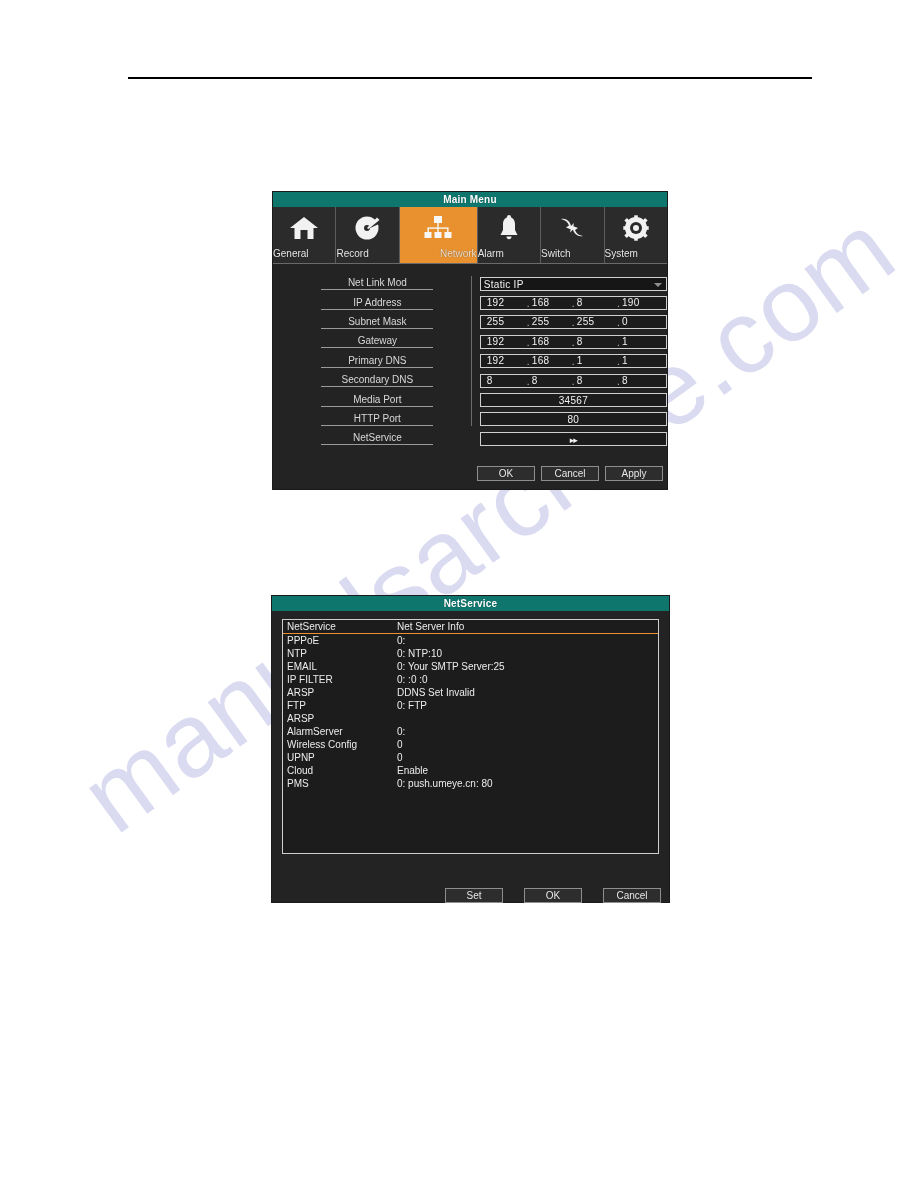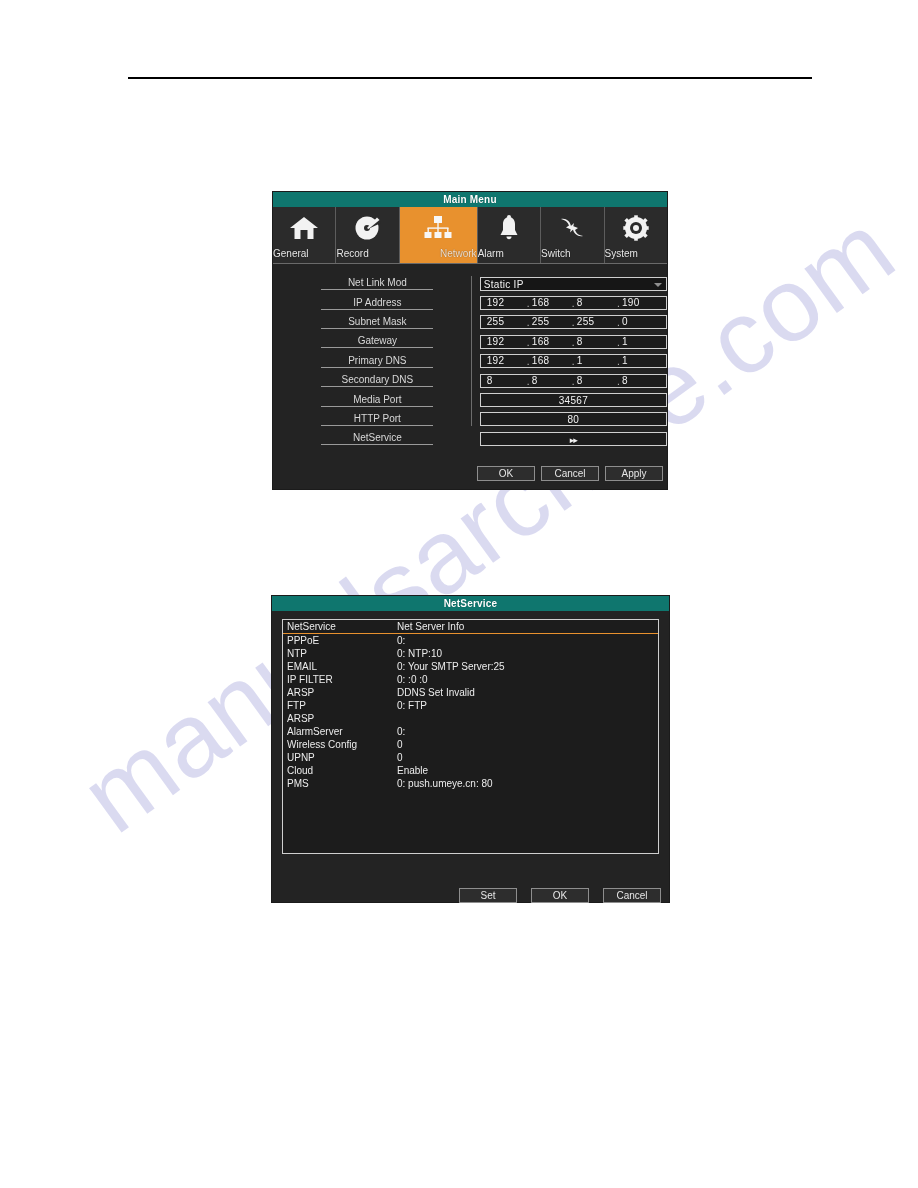--- a/index.html
+++ b/index.html
@@ -260,21 +260,21 @@
   .ns-col-b {
     font-size: 10px;
     color: #ececec;
     white-space: nowrap;
   }
   .ns-btn-row {
     position: absolute;
     right: 8px;
     bottom: -24px;
     display: flex;
-    gap: 14px;
+    gap: 21px;
   }
 </style>
 </head>
 <body>
 
 <div class="watermark-layer">
   <div class="watermark-text">manualsarchive.com</div>
 </div>
 
 <div class="page-rule"></div>

